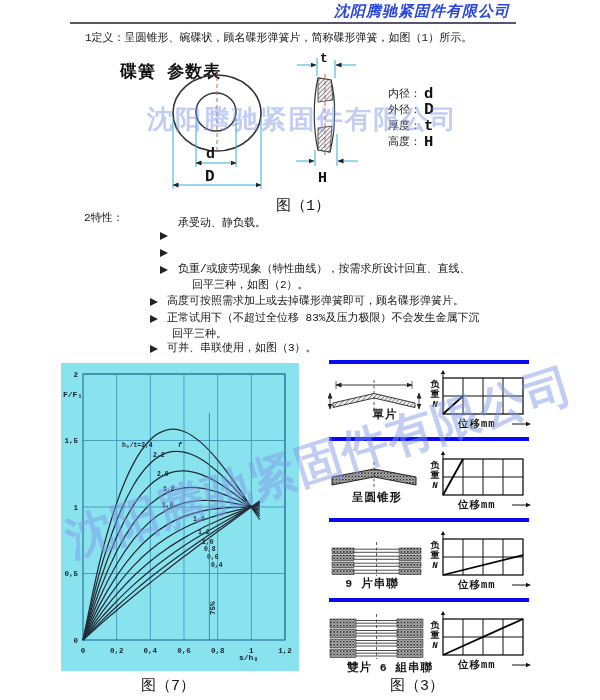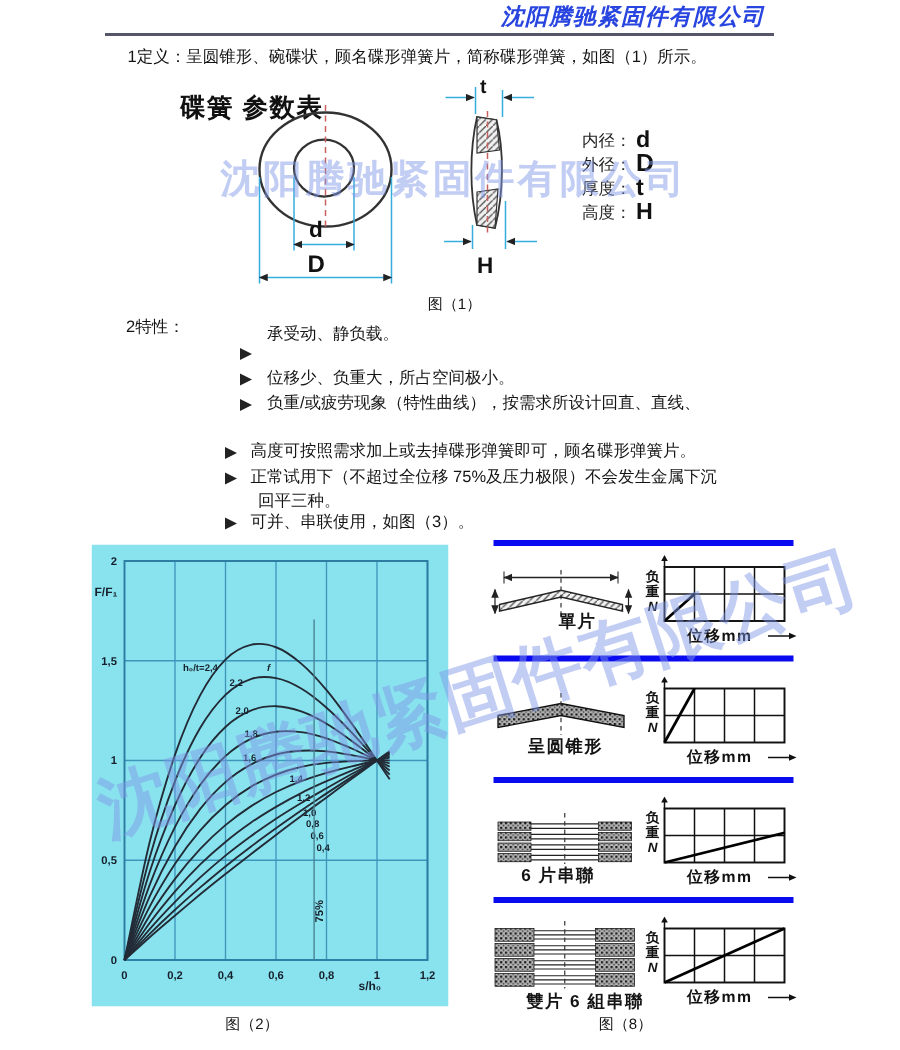--- a/index.html
+++ b/index.html
@@ -1,27 +1,27 @@
 <!DOCTYPE html>
 <html><head>
 <meta charset="utf-8">
 <style>
   html,body{margin:0;padding:0;background:#fff;}
   #page{position:relative;width:600px;height:700px;background:#fff;overflow:hidden;
-        font-family:Liberation Sans, sans-serif;color:#141414;}
+        font-family:Liberation Mono, monospace;color:#141414;}
   .abs{position:absolute;}
   .nowrap{white-space:nowrap;}
   #company{font-size:15px;font-weight:bold;font-style:italic;letter-spacing:1px;text-align:center;}
   #header-rule{height:2px;background:#56566a;}
   .wm{pointer-events:none;z-index:9;white-space:nowrap;font-weight:bold;}
   #wm-h{font-size:26px;letter-spacing:2.3px;}
   #wm-d{font-size:47px;letter-spacing:1px;transform:rotate(-17.5deg);transform-origin:0 0;}
   .body-text{font-size:11px;line-height:15px;}
   .bullet{width:0;height:0;border-left:8px solid #222;border-top:4.5px solid transparent;border-bottom:4.5px solid transparent;}
-  .fig-caption{font-size:10px;text-align:center;}
+  .fig-caption{font-size:15px;text-align:center;}
   .sec-label{font-size:11.5px;font-weight:bold;text-align:center;letter-spacing:1px;}
   .bar{height:4px;}
   .tick{font-size:7.5px;font-weight:bold;fill:#16202c;}
   .clabel{font-size:6.4px;font-weight:bold;fill:#16202c;}
   .axlab{font-size:8px;font-weight:bold;fill:#16202c;}
   .ylab{font-size:9px;font-weight:bold;fill:#111;}
   .it{font-style:italic;}
   .xlab{font-size:10.5px;font-weight:bold;fill:#111;letter-spacing:1px;}
   .f1-cjk{font-size:11px;fill:#222;}
   .f1-sym{font-size:15.5px;font-weight:bold;fill:#111;}
@@ -111,27 +111,27 @@
       <text class="f1-cjk" x="388" y="97">高度：</text>
       <text class="f1-sym" x="424" y="98">H</text>
     </g>
   </svg>
   <div class="abs fig-caption" style="left:268px;top:196px;width:70px;">图（1）</div>
 
   <div class="abs body-text nowrap" style="left:84px;top:211px;">2特性：</div>
   <span class="abs bullet" style="left:160px;top:232px;"></span>
   <div class="abs body-text nowrap" style="left:178px;top:216px;">承受动、静负载。</div>
   <span class="abs bullet" style="left:160px;top:249px;"></span>
-  <div class="abs body-text nowrap" style="left:178px;top:245px;">位移少、负重大，所占空间极小。</div>
   <span class="abs bullet" style="left:160px;top:266px;"></span>
   <div class="abs body-text nowrap" style="left:178px;top:262px;">负重/或疲劳现象（特性曲线），按需求所设计回直、直线、</div>
+  <div class="abs body-text nowrap" style="left:192px;top:278px;">回平三种，如图（2）。</div>
   <span class="abs bullet" style="left:150px;top:298px;"></span>
   <div class="abs body-text nowrap" style="left:167px;top:294px;">高度可按照需求加上或去掉碟形弹簧即可，顾名碟形弹簧片。</div>
   <span class="abs bullet" style="left:150px;top:315px;"></span>
-  <div class="abs body-text nowrap" style="left:167px;top:311px;">正常试用下（不超过全位移 75%及压力极限）不会发生金属下沉</div>
+  <div class="abs body-text nowrap" style="left:167px;top:311px;">正常试用下（不超过全位移 83%及压力极限）不会发生金属下沉</div>
   <div class="abs body-text nowrap" style="left:172px;top:327px;">回平三种。</div>
   <span class="abs bullet" style="left:150px;top:345px;"></span>
   <div class="abs body-text nowrap" style="left:167px;top:341px;">可并、串联使用，如图（3）。</div>
 
   <svg id="fig2-svg" class="abs" style="left:61px;top:363px;" width="238" height="308">
     <rect id="fig2-bg" x="0" y="0" width="238" height="308" fill="#89e3ee"></rect>
     <g id="fig2-plot">
         <line x1="22" y1="210.5" x2="224" y2="210.5" stroke="#3e96bb" stroke-width="0.9"></line>
         <line x1="22" y1="144" x2="224" y2="144" stroke="#3e96bb" stroke-width="0.9"></line>
         <line x1="22" y1="77.5" x2="224" y2="77.5" stroke="#3e96bb" stroke-width="0.9"></line>
@@ -177,21 +177,21 @@
         <text x="146" y="196" class="clabel">0,6</text>
         <path d="M22.0,277.0C24.8,274.5,33.2,266.8,38.8,261.8C44.4,256.9,50.1,252.1,55.7,247.3C61.3,242.6,66.9,237.9,72.5,233.2C78.1,228.6,83.7,224.1,89.3,219.7C94.9,215.2,100.6,210.9,106.2,206.5C111.8,202.2,117.4,197.9,123.0,193.6C128.6,189.4,134.2,185.1,139.8,181.0C145.4,176.8,151.1,172.7,156.7,168.6C162.3,164.5,167.9,160.3,173.5,156.2C179.1,152.1,186.1,147.1,190.3,144.0C194.5,140.9,197.3,138.9,198.8,137.9" fill="none" stroke="#222b36" stroke-width="1.25"></path>
         <text x="150" y="204" class="clabel">0,4</text>
       </g>
     <text class="axlab" x="2" y="34">F/F₁</text>
     <text class="axlab" x="178" y="297">s/h₀</text>
     <line x1="148.4" y1="50" x2="148.4" y2="277" stroke="#46808f" stroke-width="0.9"></line>
     <text class="tick" transform="rotate(-90 154 252)" x="154" y="252">75%</text>
     <text class="clabel it" x="117" y="84">f</text>
   </svg>
-  <div class="abs fig-caption" style="left:130px;top:676px;width:76px;">图（2）</div>
+  <div class="abs fig-caption" style="left:130px;top:676px;width:76px;">图（7）</div>
 
   <div class="bar abs" style="left: 329px; top: 360px; width: 200px; background: rgb(10, 10, 240);"></div>
   <div class="bar abs" style="left: 329px; top: 437px; width: 200px; background: rgb(10, 10, 240);"></div>
   <div class="bar abs" style="left: 329px; top: 518px; width: 200px; background: rgb(10, 10, 240);"></div>
   <div class="bar abs" style="left: 329px; top: 598px; width: 200px; background: rgb(10, 10, 240);"></div>
 
   <svg class="abs" style="left:326px;top:378px;" width="100" height="34">
     <line x1="10" y1="7" x2="86" y2="7" stroke="#222" stroke-width="0.9" marker-start="url(#mkb)" marker-end="url(#mkb)"></line>
     <line x1="10" y1="3" x2="10" y2="11" stroke="#222" stroke-width="0.7"></line>
     <line x1="86" y1="3" x2="86" y2="11" stroke="#222" stroke-width="0.7"></line>
@@ -258,21 +258,21 @@
       <rect x="72" y="30" width="22" height="5.5" fill="url(#speck)" stroke="#111" stroke-width="0.5"></rect>
       <line x1="27" y1="31.2" x2="72" y2="31.2" stroke="#222" stroke-width="0.8"></line>
       <line x1="27" y1="34.3" x2="72" y2="34.3" stroke="#222" stroke-width="0.8"></line>
       <rect x="5" y="37" width="22" height="5.5" fill="url(#speck)" stroke="#111" stroke-width="0.5"></rect>
       <rect x="72" y="37" width="22" height="5.5" fill="url(#speck)" stroke="#111" stroke-width="0.5"></rect>
       <line x1="27" y1="38.2" x2="72" y2="38.2" stroke="#222" stroke-width="0.8"></line>
       <line x1="27" y1="41.3" x2="72" y2="41.3" stroke="#222" stroke-width="0.8"></line>
     </g>
     <line x1="49.5" y1="10" x2="49.5" y2="44" stroke="#333" stroke-width="0.8" stroke-dasharray="3,2.5"></line>
   </svg>
-  <div class="abs sec-label" style="left:322px;top:576px;width:100px;">6 片串聯</div>
+  <div class="abs sec-label" style="left:322px;top:576px;width:100px;">9 片串聯</div>
   <svg class="mini abs" style="left:428px;top:531px;" width="110" height="62">
     <g class="mgrid">
         <line x1="35" y1="8" x2="35" y2="44" stroke="#111" stroke-width="1"></line>
         <line x1="55" y1="8" x2="55" y2="44" stroke="#111" stroke-width="1"></line>
         <line x1="75" y1="8" x2="75" y2="44" stroke="#111" stroke-width="1"></line>
         <line x1="15" y1="26" x2="95" y2="26" stroke="#111" stroke-width="1"></line>
         <rect x="15" y="8" width="80" height="36" fill="none" stroke="#111" stroke-width="1.3"></rect>
         <line x1="15" y1="44" x2="95" y2="24.2" stroke="#000" stroke-width="1.8"></line>
         <line x1="15" y1="8" x2="15" y2="3" stroke="#111" stroke-width="1"></line>
         <polygon points="12.8,4 17.2,4 15,0" fill="#111"></polygon>
@@ -323,18 +323,18 @@
         <polygon points="12.8,4 17.2,4 15,0" fill="#111"></polygon>
         <line x1="84" y1="54" x2="99" y2="54" stroke="#111" stroke-width="1"></line>
         <polygon points="98,51.8 98,56.2 103,54" fill="#111"></polygon>
         <text x="7" y="17" text-anchor="middle" class="ylab">负</text>
         <text x="7" y="27" text-anchor="middle" class="ylab">重</text>
         <text x="7" y="37" text-anchor="middle" class="ylab it">N</text>
       </g>
     <text class="xlab" x="30" y="57">位移mm</text>
   </svg>
 
-  <div class="abs fig-caption" style="left:379px;top:676px;width:76px;">图（8）</div>
+  <div class="abs fig-caption" style="left:379px;top:676px;width:76px;">图（3）</div>
 
   <div id="wm-h" class="wm abs" style="left: 147px; top: 102px; color: rgba(127, 150, 233, 0.48);">沈阳腾驰紧固件有限公司</div>
   <div id="wm-d" class="wm abs" style="left: 58px; top: 512px; color: rgba(127, 150, 233, 0.48);">沈阳腾驰紧固件有限公司</div>
 
 </div>
 
 </body></html>

